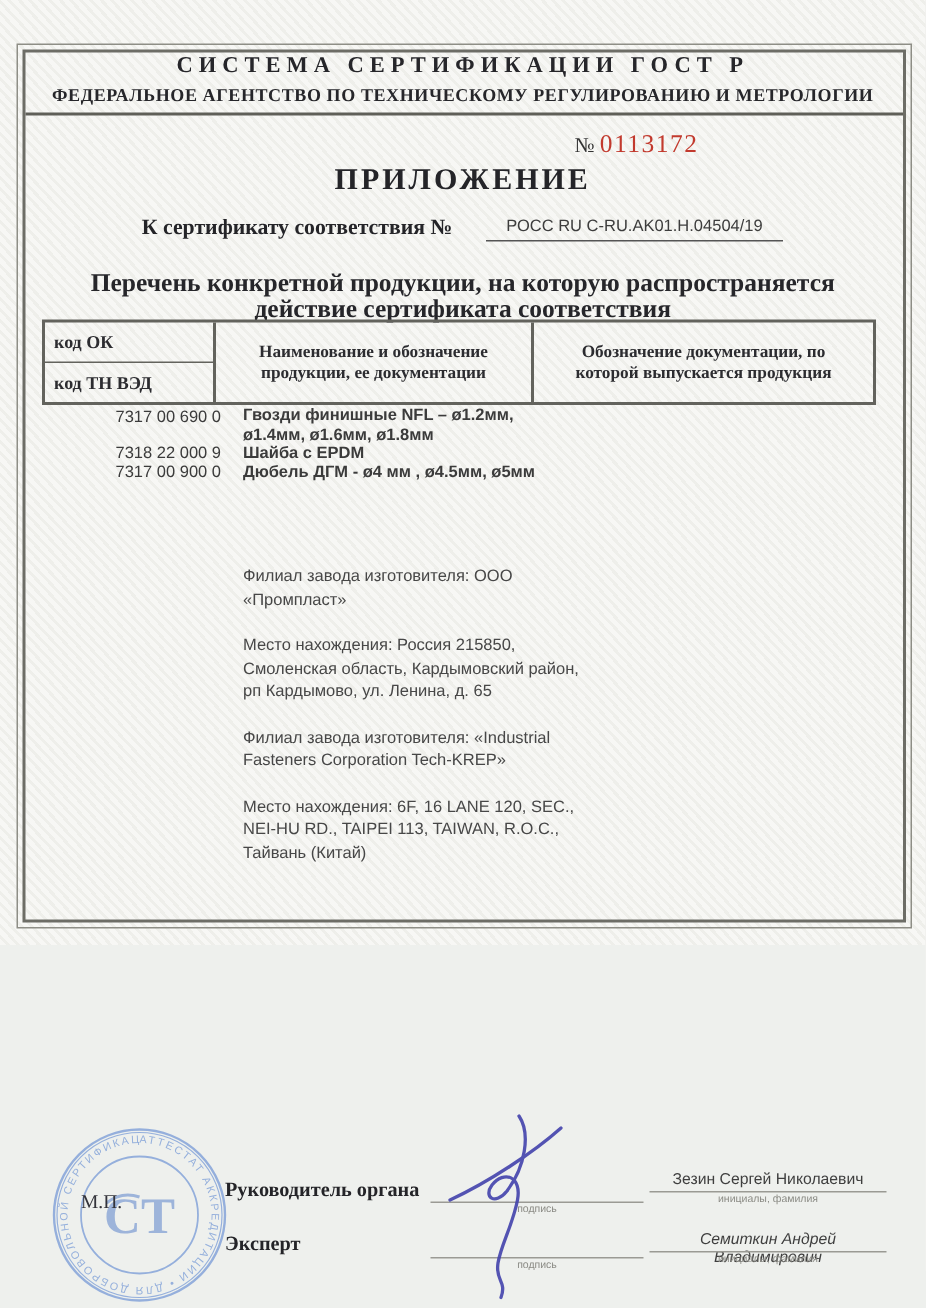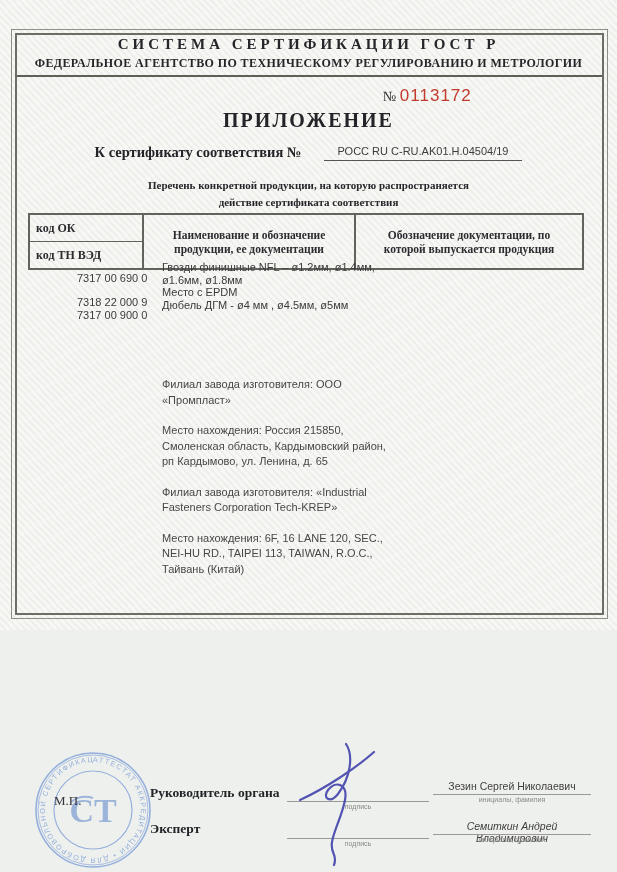--- a/index.html
+++ b/index.html
@@ -28,58 +28,58 @@
     top:36px; left:0; width:100%; text-align:center;
     font-weight:bold; font-size:15px; letter-spacing:4px; color:#26262a;
   }
   .agency {
     top:56px; left:0; width:100%; text-align:center;
     font-weight:bold; font-size:12px; letter-spacing:.4px; color:#26262a;
   }
   .header-rule { top:75px; left:17px; width:585px; height:2px; background:#5f5f58; }
   .blank-no { top:86px; left:383px; font-size:14px; color:#333; }
   .blank-no .digits {
-    font-family:Liberation Sans, sans-serif;
+    font-family:Liberation Serif, serif;
     font-size:17px; letter-spacing:1px; color:#c23a2e; font-weight:500;
   }
   .doc-title {
     top:109px; left:0; width:100%; text-align:center;
     font-weight:bold; font-size:20px; letter-spacing:2px; color:#242428;
   }
   .cert-row {
     top:144px; left:0; width:100%;
     display:flex; justify-content:center; align-items:flex-end; gap:22px;
   }
   .cert-label { font-weight:bold; font-size:14.5px; color:#242428; }
   .cert-value {
     font-family:"Liberation Sans", sans-serif; font-size:11px; color:#3d3d3d;
     border-bottom:1px solid #555; padding:0 14px 3px 14px;
   }
   .subtitle {
     left:0; width:100%; text-align:center;
-    font-weight:bold; font-size:11px; color:#26262a;
+    font-weight:bold; font-size:17px; color:#26262a;
   }
   .tbl {
     top:213px; left:28px; width:556px; height:57px;
     border:2px solid #63635d; display:flex;
   }
   .tbl .c1 { width:114px; border-right:2px solid #63635d; display:flex; flex-direction:column; }
   .tbl .c1 .cell { flex:1; display:flex; align-items:center; padding-left:6px;
     font-weight:bold; font-size:12px; color:#2c2c30; }
   .tbl .c1 .cell:first-child { border-bottom:1.5px solid #63635d; }
   .tbl .c2 { width:212px; border-right:2px solid #63635d; }
   .tbl .c2, .tbl .c3 {
     display:flex; align-items:center; justify-content:center; text-align:center;
     font-weight:bold; font-size:11.5px; line-height:14px; color:#2c2c30; padding:0 14px;
   }
   .tbl .c3 { flex:1; }
   .code { font-family:Liberation Sans, sans-serif; font-size:11px; color:#3b3b3b;margin-left:32px; }
   .products {
-    top:261px; left:162px; width:218px;
-    font-family:"Liberation Sans", sans-serif; font-size:11px; line-height:12.5px; color:#3b3b3b;
+    top:271px; left:162px; width:218px;
+    font-family:"Liberation Sans", sans-serif; font-size:11px; line-height:12.5px; color:#3b3b3b;font-weight:bold;
   }
   .mfr {
     top:377px; left:162px; width:236px;
     font-family:"Liberation Sans", sans-serif; font-size:11px; line-height:15.5px; color:#474747;
   }
   .mfr p { margin:0 0 15px 0; }
   .mp-label { top:793px; left:54px; font-size:13px; color:#33333a; }
   .role { font-weight:bold; font-size:13.5px; color:#242428; left:150px; }
   .sig-line { left:287px; width:142px; border-top:1px solid #9a9a94; }
   .sig-cap {
@@ -134,21 +134,21 @@
     <div class="c2">Наименование и обозначение продукции, ее документации</div>
     <div class="c3">Обозначение документации, по которой выпускается продукция</div>
   </div>
 
   <div class="abs code" style="top:272px; left:45px;">7317 00 690 0</div>
   <div class="abs code" style="top:296px; left:45px;">7318 22 000 9</div>
   <div class="abs code" style="top:309px; left:45px;">7317 00 900 0</div>
 
   <div class="abs products">
     <div>Гвозди финишные NFL – ø1.2мм, ø1.4мм, ø1.6мм, ø1.8мм</div>
-    <div>Место с EPDM</div>
+    <div>Шайба с EPDM</div>
     <div>Дюбель ДГМ - ø4 мм , ø4.5мм, ø5мм</div>
   </div>
 
   <div class="abs mfr">
     <p>Филиал завода изготовителя: ООО «Промпласт»</p>
     <p>Место нахождения: Россия 215850, Смоленская область, Кардымовский район, рп Кардымово, ул. Ленина, д. 65</p>
     <p>Филиал завода изготовителя: «Industrial Fasteners Corporation Tech-KREP»</p>
     <p>Место нахождения: 6F, 16 LANE 120, SEC., NEI-HU RD., TAIPEI 113, TAIWAN, R.O.C., Тайвань (Китай)</p>
   </div>
 

